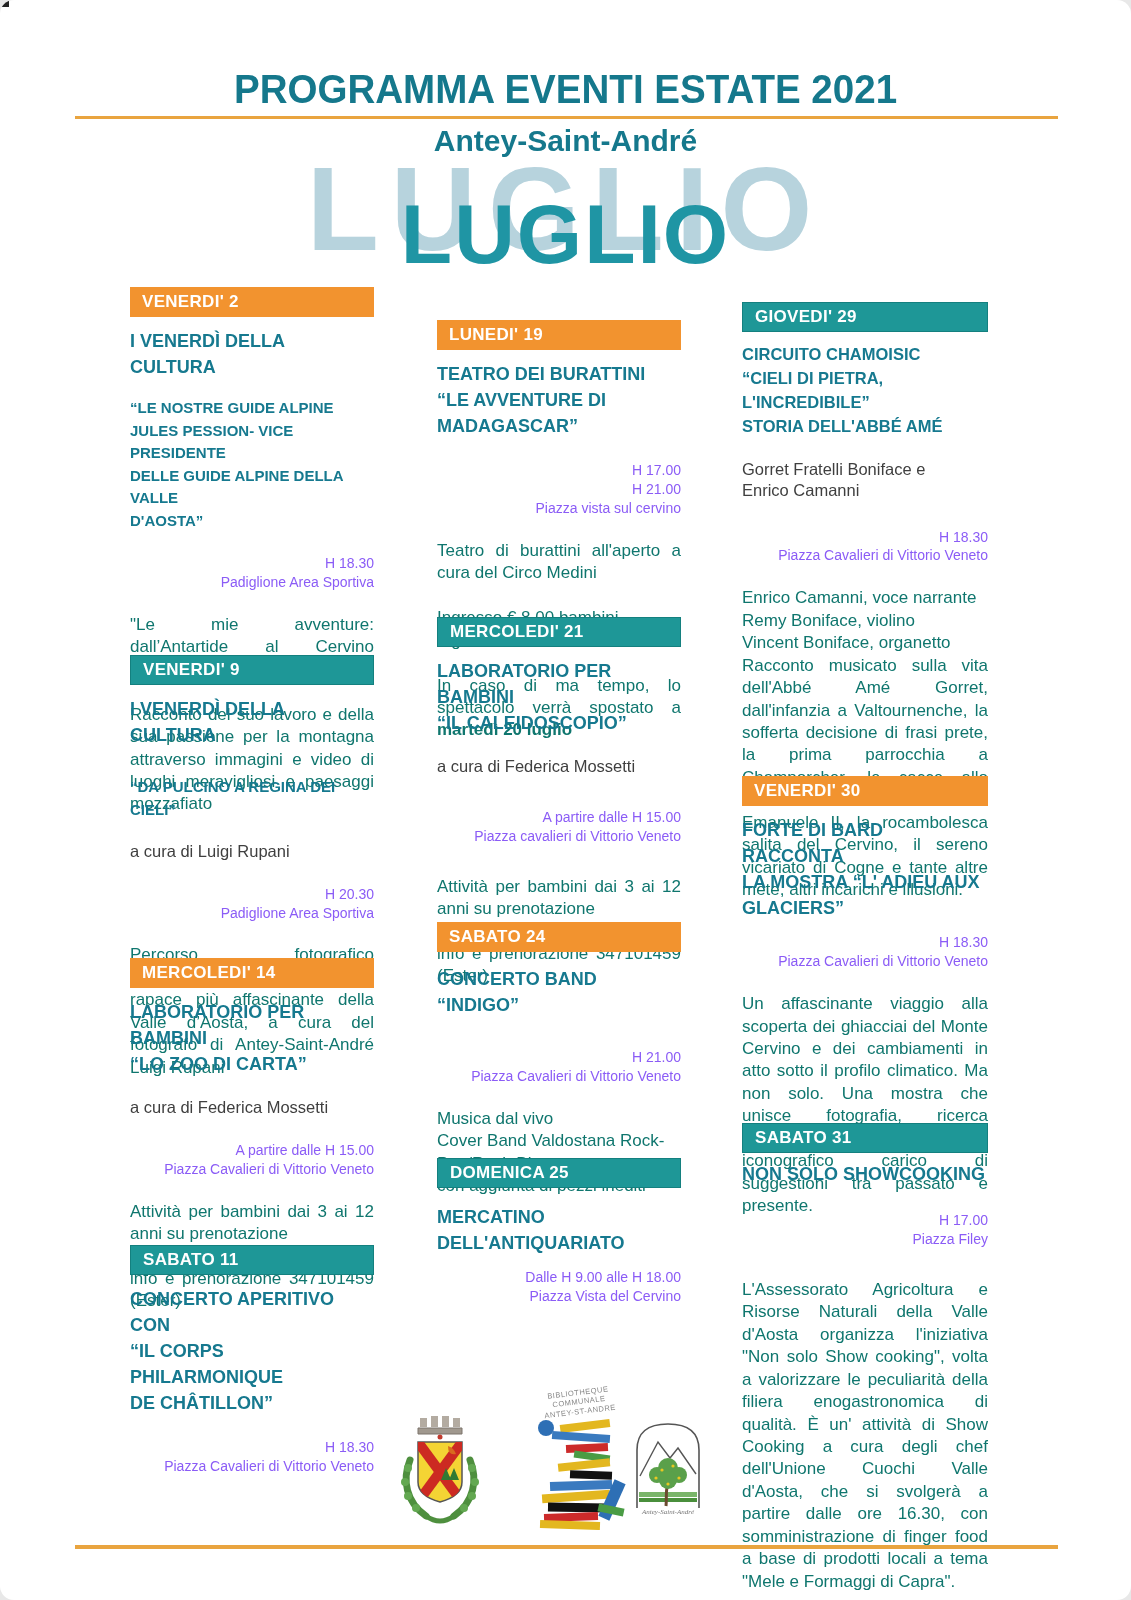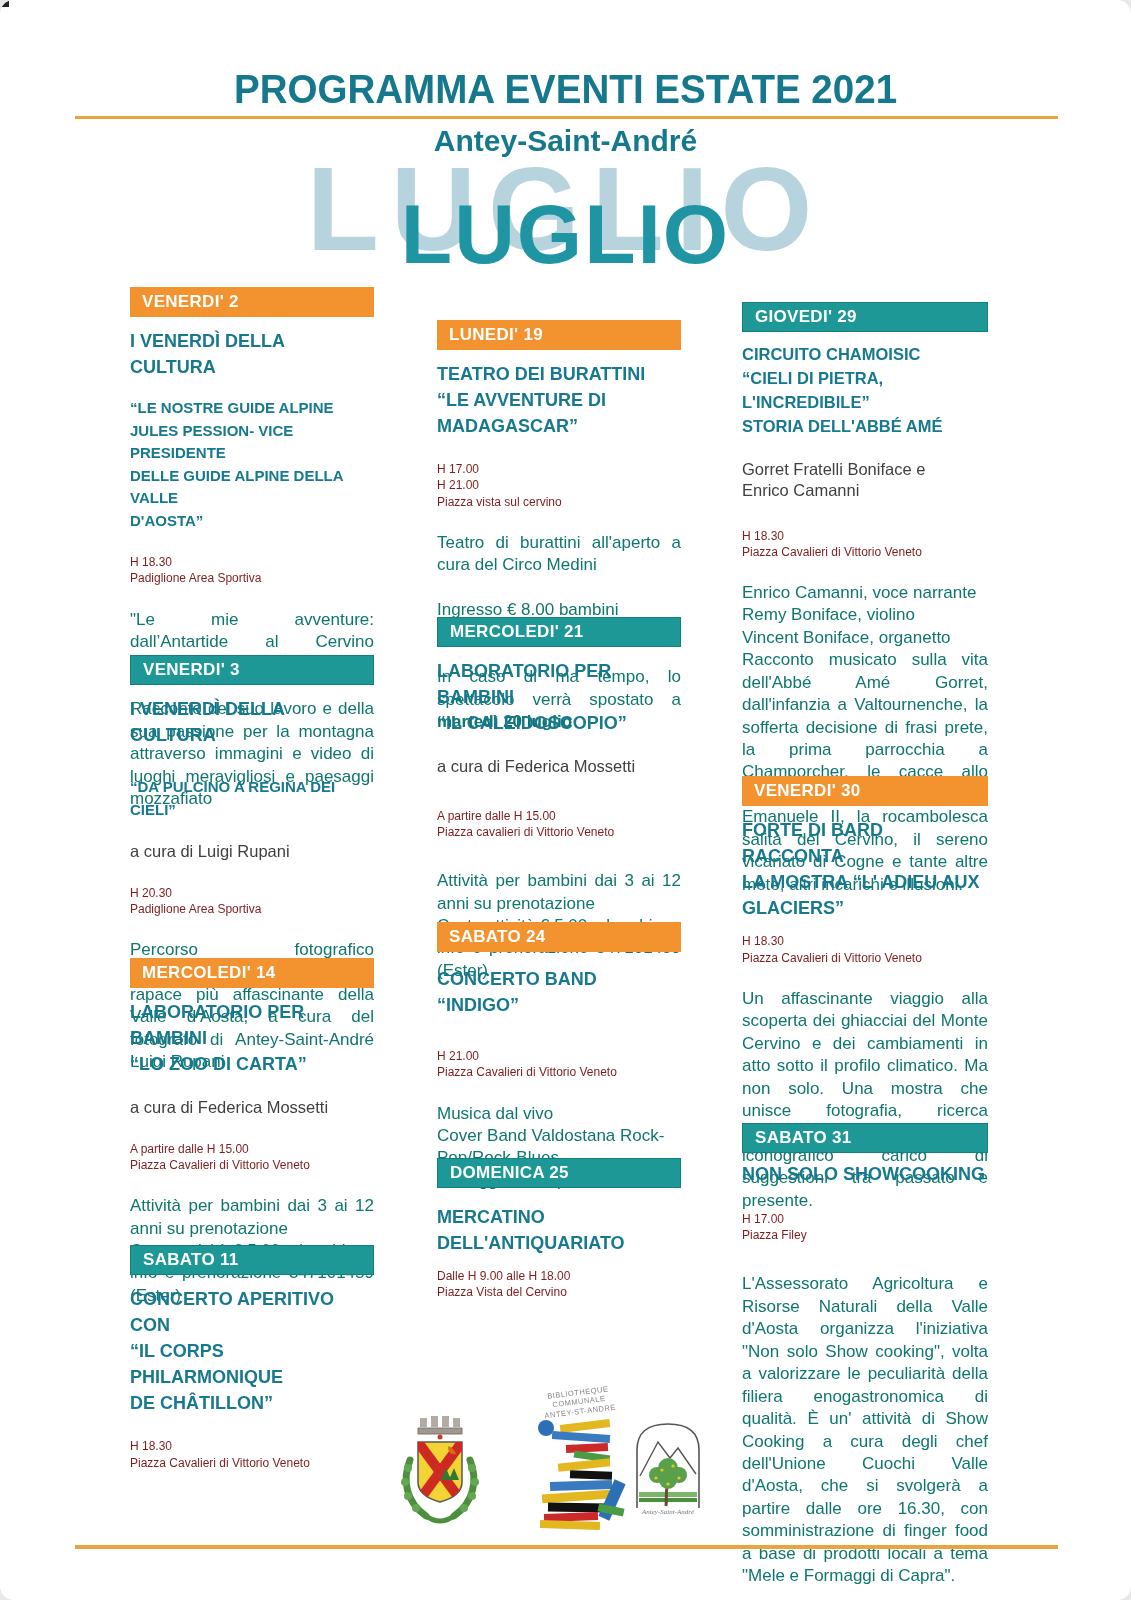--- a/index.html
+++ b/index.html
@@ -41,21 +41,21 @@
   .banner.teal{background:#1E9797;border:1px solid #14807F;line-height:28px;}
   .etitle{
     color:#16798F;font-weight:700;font-size:18px;line-height:1.45;
     margin:11px 0 0;white-space:pre-line;
   }
   .equote{
     color:#16798F;font-weight:700;font-size:15px;line-height:1.5;
     margin-top:17px;white-space:pre-line;
   }
   .ecurator{color:#3F3F3F;font-size:16.5px;line-height:1.3;margin-top:20px;white-space:pre-line;}
-  .esched{color:#7f1d1d;font-size:12px;line-height:1.35;margin-top:22px;white-space:pre-line;}
+  .esched{color:#8b5cf6;font-size:14px;line-height:1.35;margin-top:22px;white-space:pre-line;text-align:right;}
   .ebody{
     color:#0f766e;font-size:17px;line-height:1.32;margin-top:22px;
     white-space:pre-line;text-align:justify;
   }
   
   .logo{position:absolute;}
   .books-caption{
     position:absolute;left:524px;top:1388px;width:110px;text-align:center;
     font-size:7.5px;line-height:1.25;color:#888;transform:rotate(-7deg);
     white-space:pre-line;letter-spacing:.5px;
@@ -87,21 +87,21 @@
 DELLE GUIDE ALPINE DELLA VALLE
 D'AOSTA”</div>
     <div class="esched">H 18.30
 Padiglione Area Sportiva</div>
     <div class="ebody">"Le mie avventure: dall’Antartide al Cervino passando per l’Africa
 
 Racconto del suo lavoro e della sua passione per la montagna attraverso immagini e video di luoghi meravigliosi e paesaggi mozzafiato</div>
   </div>
 
   <div class="event" style="left:130px;top:655px;">
-    <div class="banner teal">VENERDI' 3</div>
+    <div class="banner teal">VENERDI' 9</div>
     <div class="etitle">I VENERDÌ DELLA CULTURA</div>
     <div class="equote" style="margin-top:28px;">“DA PULCINO A REGINA DEI CIELI”</div>
     <div class="ecurator">a cura di Luigi Rupani</div>
     <div class="esched">H 20.30
 Padiglione Area Sportiva</div>
     <div class="ebody">Percorso fotografico sull’evoluzione della vita del rapace più affascinante della Valle d’Aosta, a cura del fotografo di Antey-Saint-André Luigi Rupani</div>
   </div>
 
   <div class="event" style="left:130px;top:958px;">
     <div class="banner orange">MERCOLEDI' 14</div>

